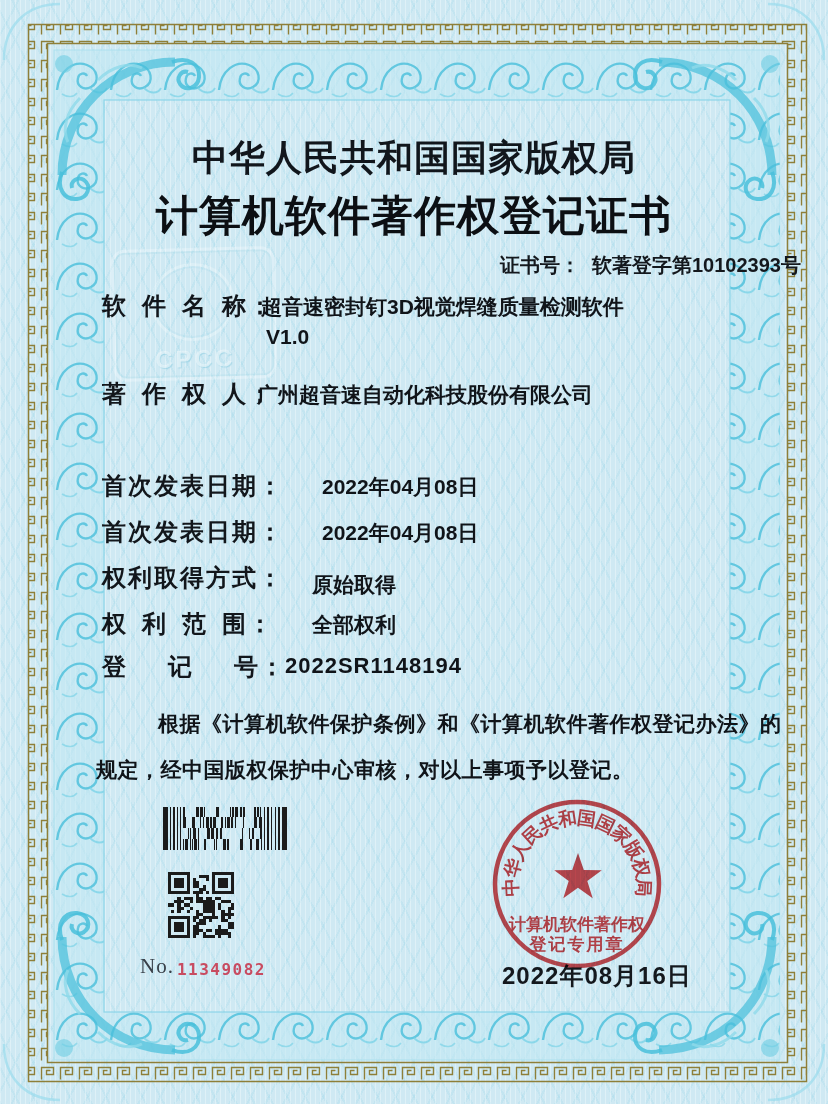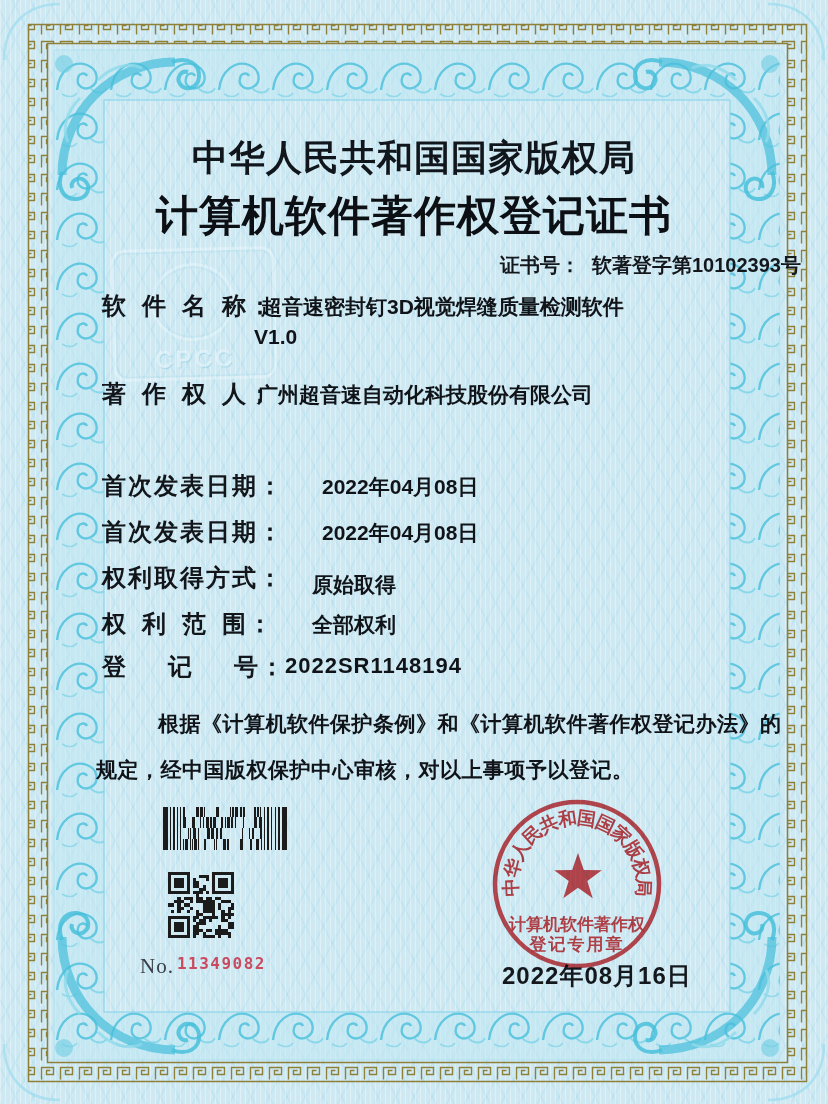--- a/index.html
+++ b/index.html
@@ -16,21 +16,21 @@
   .authority{left:0;right:0;top:134px;text-align:center;font-size:36px;font-weight:700;color:#11161c;letter-spacing:1px;}
   .cert-title{left:0;right:0;top:188px;text-align:center;font-size:42px;font-weight:700;color:#0c0f13;letter-spacing:1px;}
   .certno-row{left:500px;top:252px;font-size:20px;font-weight:700;color:#14181d;white-space:nowrap;}
   .certno-row .lbl{margin-right:12px;margin-top:30px;}
   .field-row{left:0;top:0;width:100%;height:34px;}
   .field-label{position:absolute;left:102px;font-size:24px;font-weight:700;color:#12161b;letter-spacing:2px;white-space:pre;}
   .field-value{position:absolute;font-size:21px;font-weight:700;color:#101419;white-space:nowrap;}
   .stmt{left:96px;width:690px;font-size:21px;font-weight:700;color:#101419;letter-spacing:0.5px;white-space:nowrap;}
   .stmt.l1{top:710px;text-indent:62px;}
   .stmt.l2{top:756px;}
-  .serial{left:140px;top:954px;display:flex;align-items:flex-start;}
+  .serial{left:140px;top:954px;display:flex;align-items:flex-end;}
   .serial .no{font-family:"Liberation Serif","DejaVu Serif",serif;font-size:21px;color:#394049;letter-spacing:1px;}
   .serial .num{font-family:"DejaVu Sans Mono","Liberation Mono",monospace;font-size:16px;font-weight:700;color:#c84b60;letter-spacing:1.5px;margin-left:3px;}
   .issue-date{left:502px;top:960px;font-size:24px;font-weight:700;color:#14181d;letter-spacing:1px;white-space:nowrap;}
   .stamp{left:482px;top:789px;mix-blend-mode:multiply;}
   .watermark{
     left:112px;top:248px;width:158px;height:126px;opacity:.5;transform:rotate(-1.5deg);
     border:3px solid rgba(255,255,255,0.55);border-radius:14px;
     box-shadow:inset 0 0 0 2px rgba(140,205,224,0.35);
   }
   .watermark .wm-circle{position:absolute;left:36px;top:12px;width:78px;height:72px;border-radius:50%;
@@ -94,21 +94,21 @@
 
   <div class="abs authority">中华人民共和国国家版权局</div>
   <div class="abs cert-title">计算机软件著作权登记证书</div>
   <div class="abs certno-row">
     <span class="lbl">证书号：</span><span>软著登字第10102393号</span>
   </div>
 
   <div class="abs field-row" style="top:290px">
     <span class="field-label">软 件 名 称：</span>
     <span class="field-value" style="left:261px;top:3px">超音速密封钉3D视觉焊缝质量检测软件</span>
-    <span class="field-value" style="left:254px;top:35px">V1.0</span>
+    <span class="field-value" style="left:266px;top:35px">V1.0</span>
   </div>
   <div class="abs field-row" style="top:378px">
     <span class="field-label">著 作 权 人：</span>
     <span class="field-value" style="left:257px;top:3px">广州超音速自动化科技股份有限公司</span>
   </div>
   <div class="abs field-row" style="top:470px">
     <span class="field-label">首次发表日期：</span>
     <span class="field-value" style="left:322px;top:3px">2022年04月08日</span>
   </div>
   <div class="abs field-row" style="top:516px">

